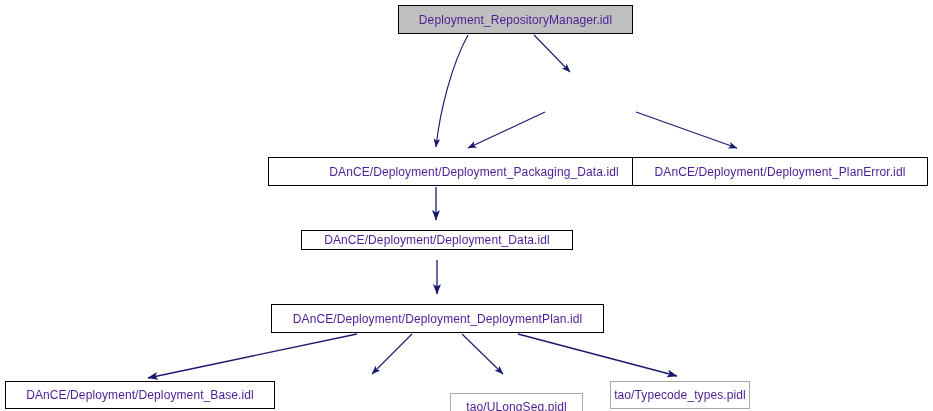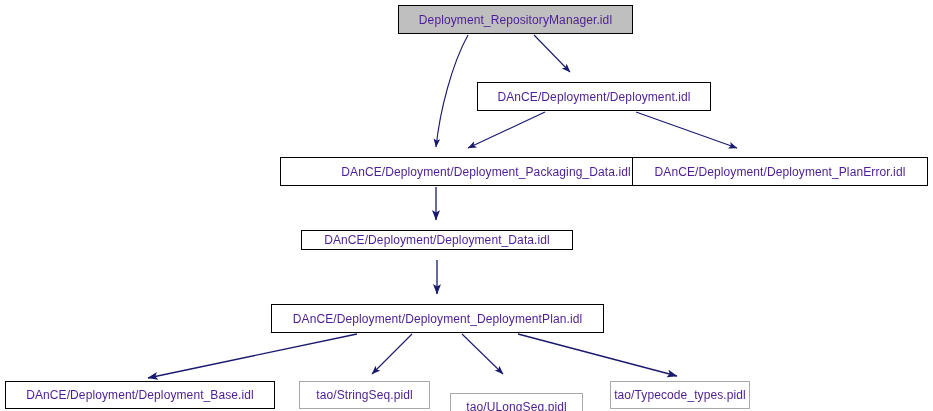--- a/index.html
+++ b/index.html
@@ -80,47 +80,41 @@
 
     <path d="M 462,334 L 503,374" fill="none" stroke="#191970" stroke-width="1.1" marker-end="url(#arrow)"></path>
 
     <path d="M 518,334 L 677,376" fill="none" stroke="#191970" stroke-width="1.3" marker-end="url(#arrow)"></path>
   </svg>
 
   <div class="node root" style="left:398px; top:5px; width:235px; height:29px;">
     <span class="node-label">Deployment_RepositoryManager.idl</span>
   </div>
 
-  <div class="node" style="left:477px; top:82px; width:234px; height:29px;">
-    <span class="node-label">DAnCE/Deployment/Deployment.idl</span>
-  </div>
 
-  <div class="node" style="left:280px; top:157px; width:400px; height:29px;padding-left:12px;">
+  <div class="node" style="left:268px; top:157px; width:400px; height:29px;padding-left:12px;">
     <span class="node-label">DAnCE/Deployment/Deployment_Packaging_Data.idl</span>
   </div>
 
   <div class="node" style="left:632px; top:157px; width:296px; height:29px;">
     <span class="node-label">DAnCE/Deployment/Deployment_PlanError.idl</span>
   </div>
 
   <div class="node" style="left:301px; top:230px; width:272px; height:20px;">
     <span class="node-label">DAnCE/Deployment/Deployment_Data.idl</span>
   </div>
 
   <div class="node" style="left:271px; top:304px; width:333px; height:29px;">
     <span class="node-label">DAnCE/Deployment/Deployment_DeploymentPlan.idl</span>
   </div>
 
   <div class="node" style="left:5px; top:381px; width:270px; height:28px;align-items:center;">
     <span class="node-label">DAnCE/Deployment/Deployment_Base.idl</span>
   </div>
 
-  <div class="node ext" style="left:299px; top:381px; width:131px; height:28px;">
-    <span class="node-label">tao/StringSeq.pidl</span>
-  </div>
 
   <div class="node ext" style="left:450px; top:393px; width:133px; height:28px;">
     <span class="node-label">tao/ULongSeq.pidl</span>
   </div>
 
   <div class="node ext" style="left:610px; top:381px; width:140px; height:28px;">
     <span class="node-label">tao/Typecode_types.pidl</span>
   </div>
 
 </div>

